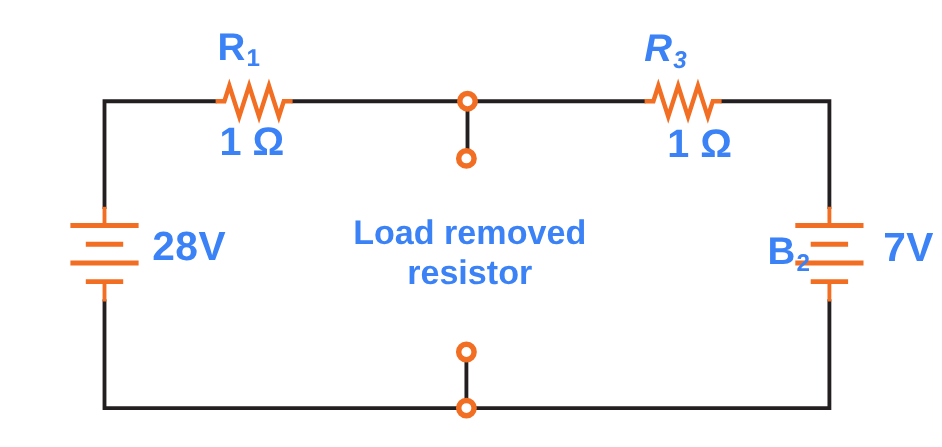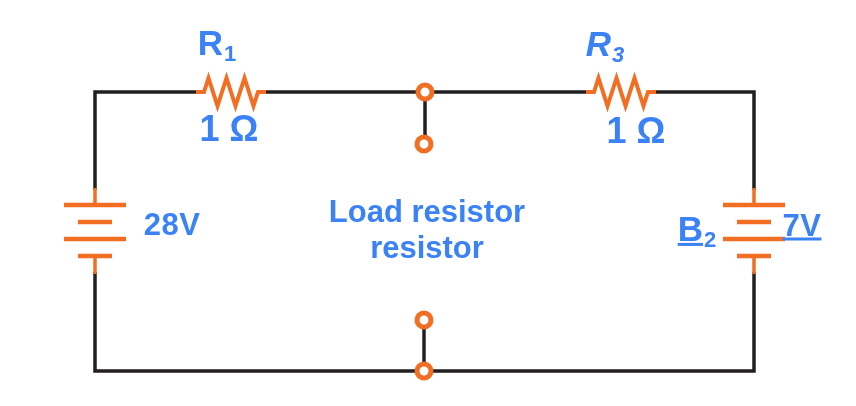--- a/index.html
+++ b/index.html
@@ -28,21 +28,21 @@
     white-space: nowrap;
     line-height: 1;
   }
   .component-name { font-size: 35px; }
   .component-name .sub {
     font-size: 22px;
     vertical-align: -0.28em;
     margin-left: 1px;
   }
   .ohm-value { font-size: 36px; }
-  .volt-value { font-size: 31px; letter-spacing: 0.5px; }
+  .volt-value { font-size: 37px; letter-spacing: 0.5px; }
   .note {
     font-size: 31px;
     text-align: center;
     line-height: 36px;
   }
   .wire { stroke: #231f20; stroke-width: 3.5; fill: none; }
   .stub { stroke: #231f20; stroke-width: 3.5; fill: none; }
   .resistor { stroke: #f26e22; stroke-width: 4; fill: none; stroke-linejoin: miter; }
   .plate { stroke: #f26e22; stroke-width: 4.5; fill: none; stroke-linecap: butt; }
   .batt-stub { stroke: #f26e22; stroke-width: 3.5; fill: none; }
@@ -97,23 +97,23 @@
   </div>
   <div class="lbl ohm-value" style="left:229px; top:129px;">1 Ω</div>
 
   <div class="lbl component-name" style="left:605px; top:46px;font-style:italic;">
     <span>R</span><span class="sub">3</span>
   </div>
   <div class="lbl ohm-value" style="left:600px; top:131px;margin-left:36px;">1 Ω</div>
 
   <div class="lbl volt-value" style="left:172px; top:224px;">28V</div>
 
-  <div class="lbl component-name" style="left:697px; top:231px;text-decoration:underline;">
+  <div class="lbl component-name" style="left:717px; top:231px;">
     <span>B</span><span class="sub">2</span>
   </div>
-  <div class="lbl volt-value" style="left:802px; top:225px;text-decoration:underline;">7V</div>
+  <div class="lbl volt-value" style="left:826px; top:225px;">7V</div>
 
   <div class="lbl note" style="left:427px; top:230px;">
-    <div>Load resistor</div>
+    <div>Load removed</div>
     <div>resistor</div>
   </div>
 
 </div>
 
 </body></html>

